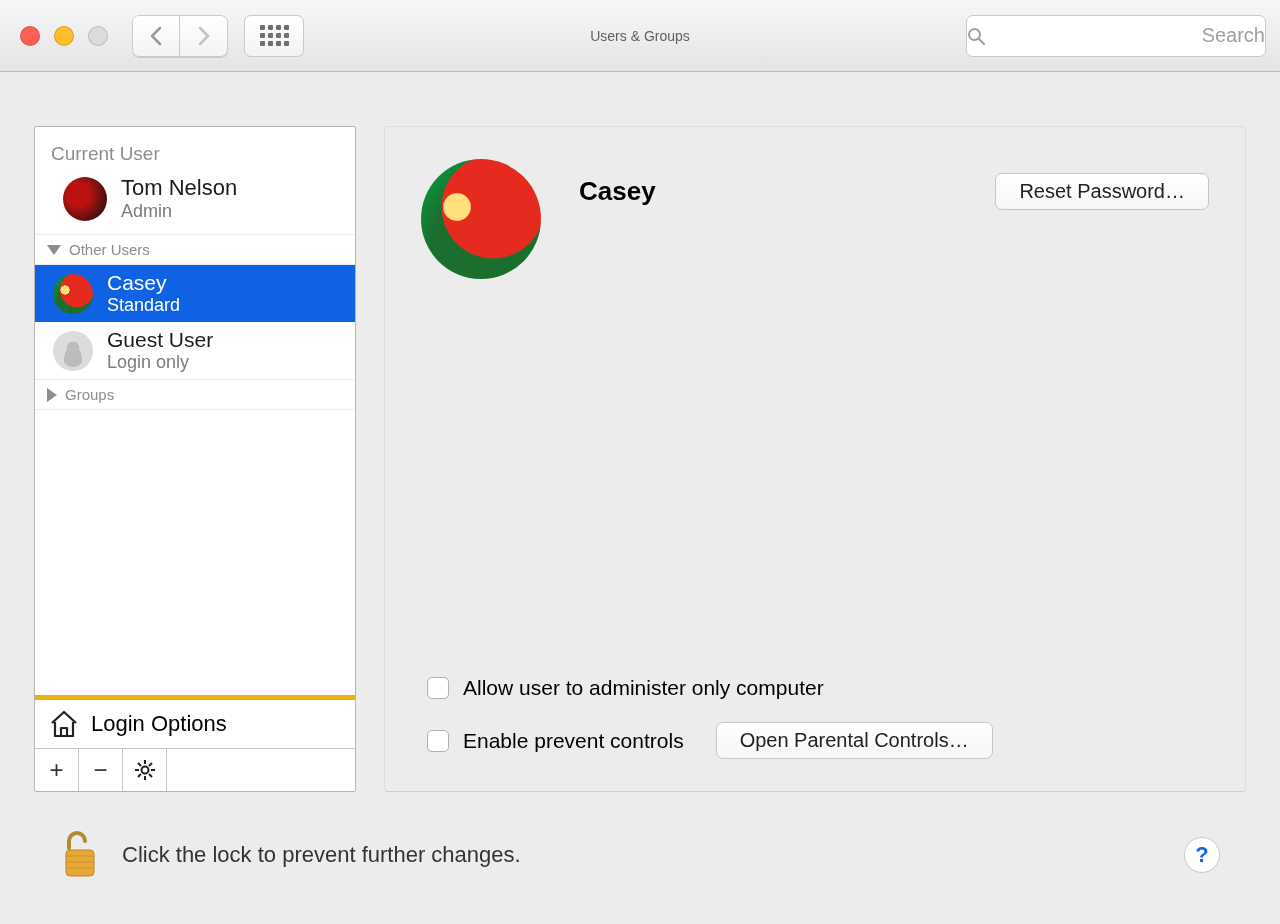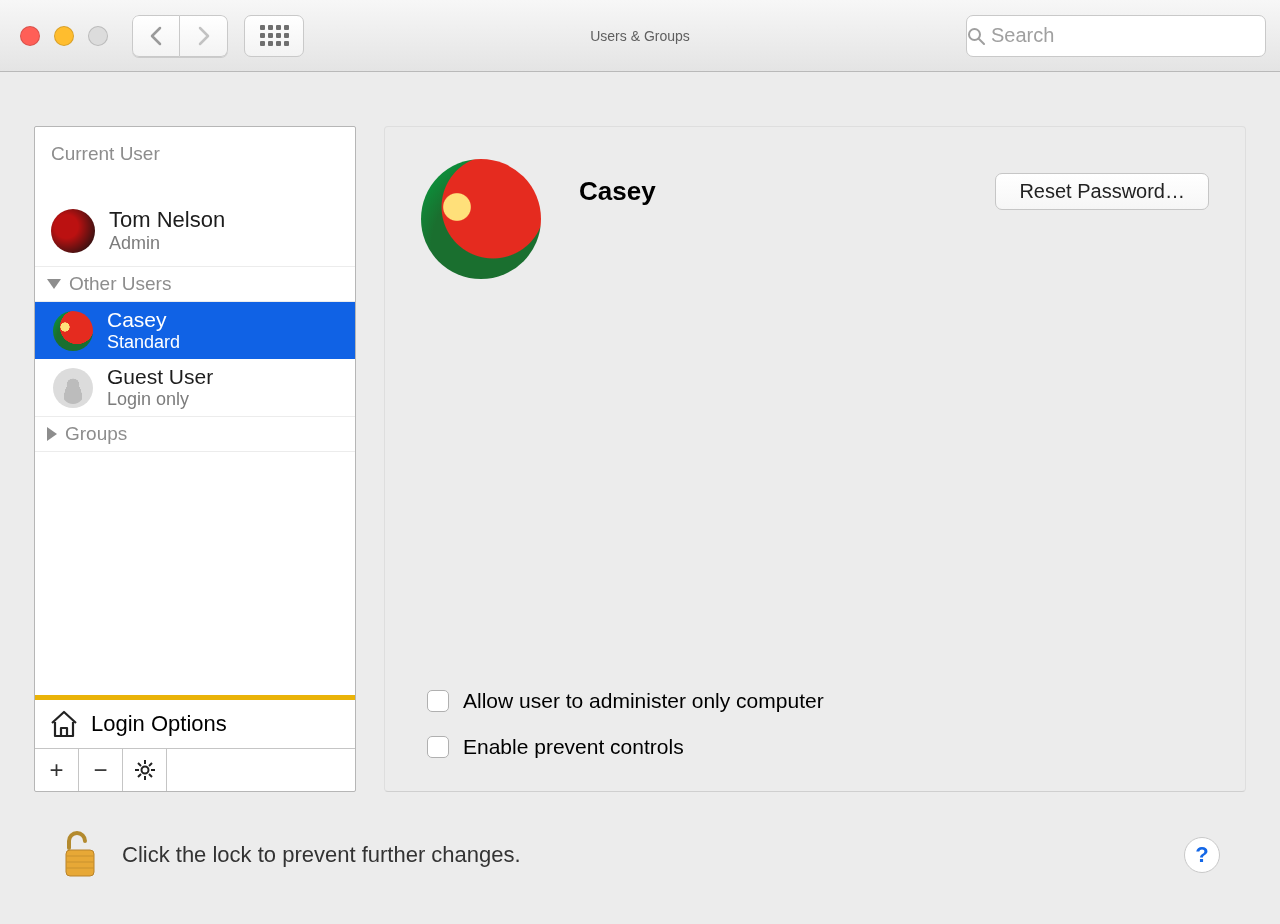--- a/index.html
+++ b/index.html
@@ -41,43 +41,43 @@
     border:1px solid #c9c9c9;
     display:flex; align-items:center; justify-content:center;
   }
   .gridicon{display:grid;grid-template-columns:repeat(4,5px);grid-auto-rows:5px;gap:3px;}
   .gridicon span{background:#6f6f6f;border-radius:1px;}
   .wintitle { position:absolute; left:50%; transform:translateX(-50%);
               font-size:14px; color:#5f5f5f;}
   .searchbox {
     margin-left:auto; width:300px; height:42px; border-radius:7px;
     background:#ffffff; border:1px solid #c9c9c9;
-    display:flex; align-items:center; justify-content:flex-start; color:#a0a0a0;
+    display:flex; align-items:center; justify-content:space-between; color:#a0a0a0;
     font-size:20px;
   }
   .searchbox svg{margin-right:6px;}
 
   
   .content{ display:flex; padding:54px 34px 28px 34px; gap:28px; }
 
   
   .sidebar{
     width:322px; height:666px;
     background:#ffffff; border:1px solid #b6b6b6; border-radius:2px;
     display:flex; flex-direction:column;
   }
   .sb-section-label{ font-size:19px; color:#8d8d8d; padding:16px 16px 6px 16px;}
-  .sb-user{ display:flex; align-items:center; padding:4px 16px 12px 16px;margin-top:32px;}
+  .sb-user{ display:flex; align-items:center; padding:4px 16px 12px 28px;}
   .sb-avatar{ width:44px; height:44px; border-radius:50%; margin-right:14px;}
   .sb-name{ font-size:22px; color:#1d1d1d;}
   .sb-role{ font-size:18px; color:#7c7c7c;}
   .sb-header{
     display:flex; align-items:center; padding:6px 12px;
     border-top:1px solid #ececec; border-bottom:1px solid #ececec;
-    font-size:19px; color:#8d8d8d;
+    font-size:15px; color:#8d8d8d;
   }
   .tri{width:0;height:0;margin-right:8px;}
   .tri-down{border-left:7px solid transparent;border-right:7px solid transparent;border-top:10px solid #8d8d8d;}
   .tri-right{border-top:7px solid transparent;border-bottom:7px solid transparent;border-left:10px solid #8d8d8d;}
   .sb-item{ display:flex; align-items:center; padding:6px 16px 6px 18px;}
   .sb-item .sb-avatar{width:40px;height:40px;}
   .sb-item .sb-name{font-size:21px;}
   .sb-item .sb-role{font-size:18px;}
   .sb-item.selected{ background:#1062e5; }
   .sb-item.selected .sb-name, .sb-item.selected .sb-role{ color:#ffffff;}
@@ -265,20 +265,21 @@
     </div>
 
     <div class="pane-bottom">
       <div class="chk-row">
         <div class="chk"></div>
         <span>Allow user to administer only computer</span>
       </div>
       <div class="chk-row">
         <div class="chk"></div>
         <span>Enable prevent controls</span>
+        <button class="btn" style="margin-left:18px;">Open Parental Controls…</button>
       </div>
     </div>
   </div>
 </div>
 
 <div class="footer">
   <svg class="lock" width="40" height="50" viewBox="0 0 40 50">
     <path d="M9 18 V11 a8 8 0 0 1 16 0" fill="none" stroke="#b38a2e" stroke-width="4" stroke-linecap="round"></path>
     <rect x="6" y="20" width="28" height="26" rx="4" fill="#e7a836" stroke="#b9832a" stroke-width="1"></rect>
     <line x1="6" y1="26" x2="34" y2="26" stroke="#c9922f"></line>

